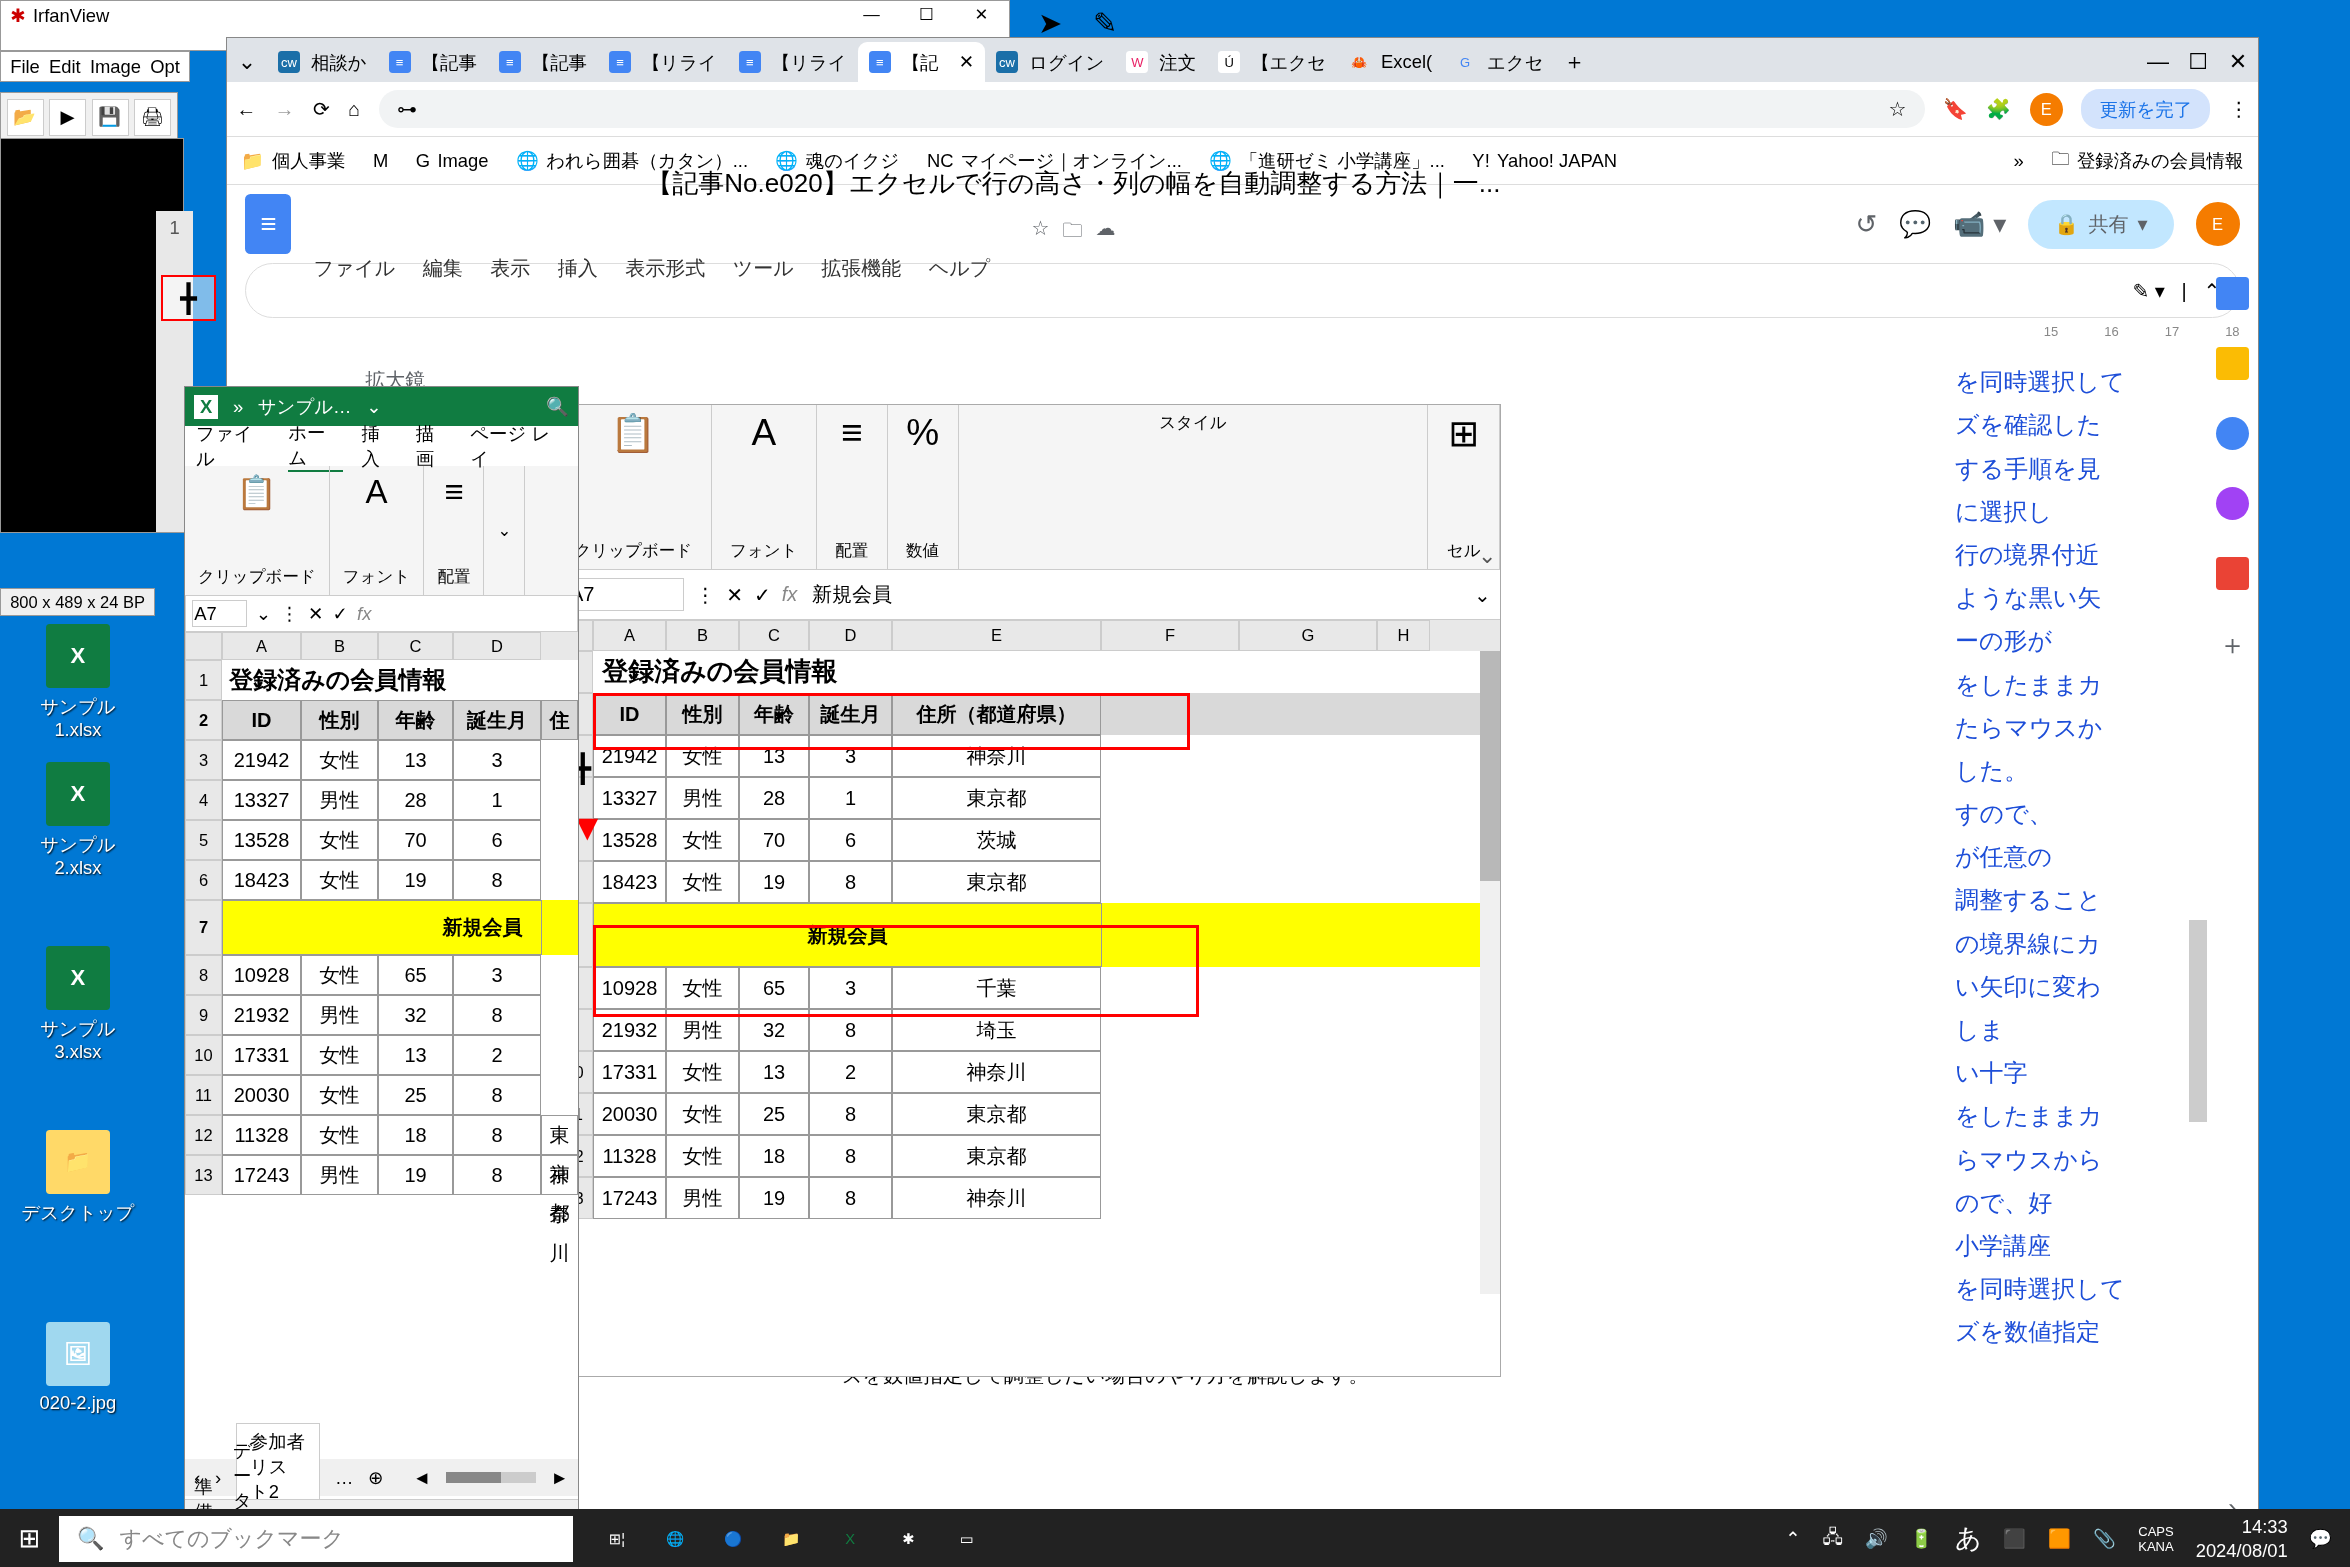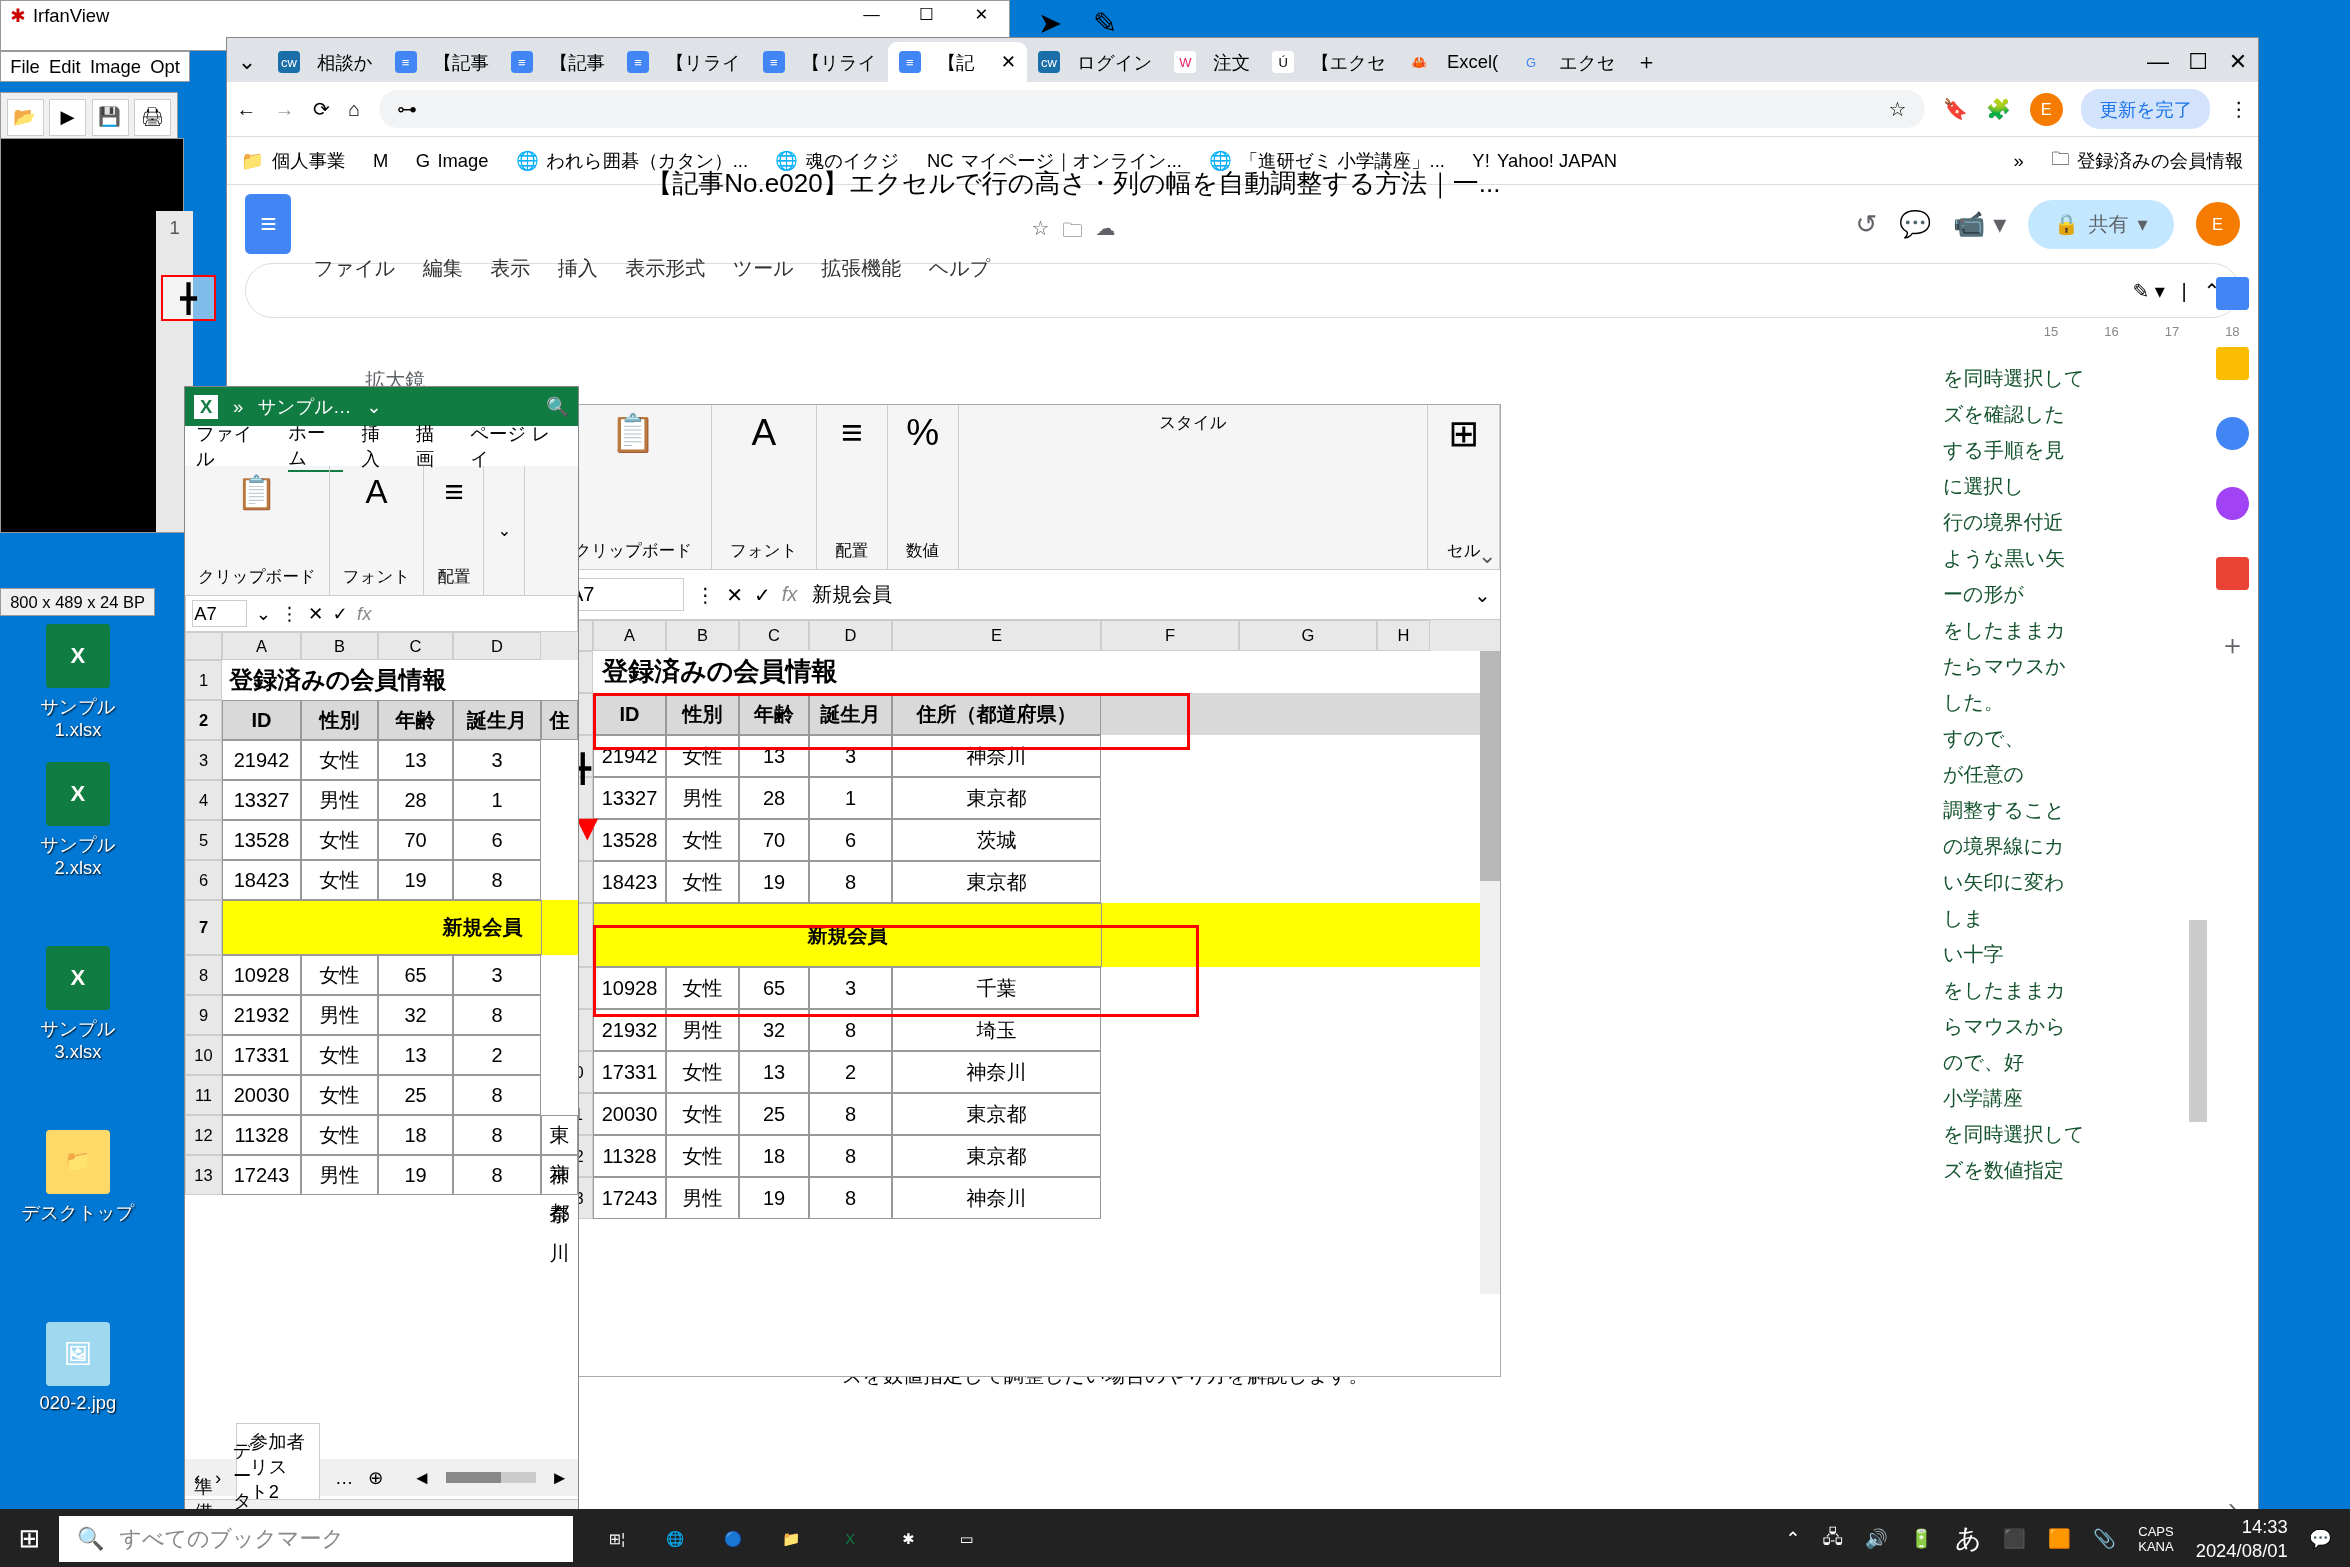--- a/index.html
+++ b/index.html
@@ -23,21 +23,21 @@
 .desktop-icon { position: absolute; width: 119px; text-align: center; }
 .desktop-icon .ico { width: 64px; height: 64px; background: #107c41; margin: 0 auto; color:#fff; display:flex; align-items:center; justify-content:center; font-weight:bold; font-size:22px; border-radius:3.7px;}
 .desktop-icon .ico.folder { background: #ffd968; }
 .desktop-icon .ico.img { background: #a0d8ef; }
 .desktop-icon .lbl { color: #fff; font-size: 18.4px; margin-top:5.5px; text-shadow: 0.9px 0.9px 1.8px #000; }
 
 
 .chrome { position: absolute; left: 226px; top: 37px; width: 2033px; height: 1497px; background: #fff; border: 0.9px solid #888; }
 .chrome-tabs { height: 44px; background: #dfe3e8; display: flex; align-items:flex-end; }
 .tab-nav { width: 40px; height:40px; display:flex; align-items:center; justify-content:center; font-size:22px;}
-.tab { height: 40px; padding: 0 11px; font-size: 18.4px; display:flex; align-items:center; gap:17px; border-radius: 9.2px 9.2px 0 0; margin-top:3.7px; cursor:pointer;}
+.tab { height: 40px; padding: 0 11px; font-size: 18.4px; display:flex; align-items:center; gap:11px; border-radius: 9.2px 9.2px 0 0; margin-top:3.7px; cursor:pointer;}
 .tab.active { background: #fff; }
 .tab-ico { width: 22px; height: 22px; border-radius:3.7px; display:flex; align-items:center; justify-content:center; font-size:13px; }
 .chrome-addr { height: 55px; background: #fff; display:flex; align-items:center; padding: 0 9.2px; gap:18.4px; font-size: 20px; border-bottom:0.9px solid #ddd; }
 .addr-bar { flex:1; background:#f1f3f4; border-radius: 27.5px; padding: 7.3px 18.4px; display:flex; align-items:center; gap:11px; }
 .chrome-btn { background:#d3e3fc; border-radius:18.4px; padding:7.3px 18.4px; font-size:18.4px; color:#1a73e8;}
 .chrome-avatar { width:33px; height:33px; border-radius:50%; background:#f57c00; color:#fff; display:flex; align-items:center; justify-content:center; font-size:16.5px;}
 .chrome-bk { height: 48px; background:#fff; display:flex; align-items:center; padding:0 14.7px; gap:27.5px; font-size:18.4px; border-bottom:0.9px solid #ddd;}
 .bk-item { display:flex; align-items:center; gap:7.3px; }
 
 
@@ -45,21 +45,21 @@
 .gdocs-logo { width: 46px; height: 60px; background:#4285f4; border-radius:5.5px; display:flex; align-items:center; justify-content:center; color:#fff; font-size:27.5px;}
 .gdocs-title-area { flex:1; }
 .gdocs-title { font-size: 26px; display:flex; align-items:center; gap:14.7px;flex-direction:column; }
 .gdocs-title .ticons { color:#5f6368; font-size:20px; display:flex; gap:13px; }
 .gdocs-menu { font-size: 20px; color:#333; display:flex; gap:27.5px; margin-top:5.5px;}
 .gdocs-actions { display:flex; align-items:center; gap:22px; font-size:26px; color:#5f6368;}
 .share-btn { background:#c2e7ff; border-radius: 37px; padding: 11px 26px; font-size:20px; display:flex; align-items:center; gap:9.2px;}
 .gdocs-toolbar { height: 55px; border: 0.9px solid #ddd; border-radius: 27.5px; margin: 0 18.4px; padding: 0 18.4px; display:flex; align-items:center; justify-content:space-between; font-size:20px;}
 .gdocs-ruler { height: 27.5px; margin: 5.5px 18.4px 0; font-size:13px; color:#888; display:flex; justify-content:flex-end; gap:46px;}
 .gdocs-content { position:relative; margin: 9.2px 46px; height: 992px; }
-.gdocs-text { position:absolute; right: 12px; top: 0; width: 257px; font-size:20px; color:#14532d; line-height:1.8;}
+.gdocs-text { position:absolute; right: 0; top: 0; width: 257px; font-size:24px; color:#1d4ed8; line-height:1.8;}
 .gdocs-below { position:absolute; bottom:-37px; left: 569px; font-size:20px; }
 .gdocs-sidebar { position:absolute; right:0; top:239px; width: 51px; display:flex; flex-direction:column; gap:37px; align-items:center; }
 .side-ico { width:33px; height:33px; border-radius:3.7px; }
 .gdocs-nav { position:absolute; bottom:0; right:0; width:51px; height:51px; display:flex; align-items:center; justify-content:center; font-size:27.5px; color:#5f6368;}
 .magnifier { position:absolute; left: 358px; top: 365px; font-size:20px; color:#5f6368; background:#fff; padding:1.8px 7.3px;}
 
 
 .excel-zoom { position: absolute; left: 555px; top: 404px; width: 946px; height: 973px; background:#fff; border:0.9px solid #aaa; }
 .excel-bg-thumb { position:absolute; left: 367px; top: 404px; width: 184px; background:#1e90d4; padding:18.4px 0; display:flex; flex-direction:column; align-items:center; gap:27.5px;}
 .xls-thumb { text-align:center; }

